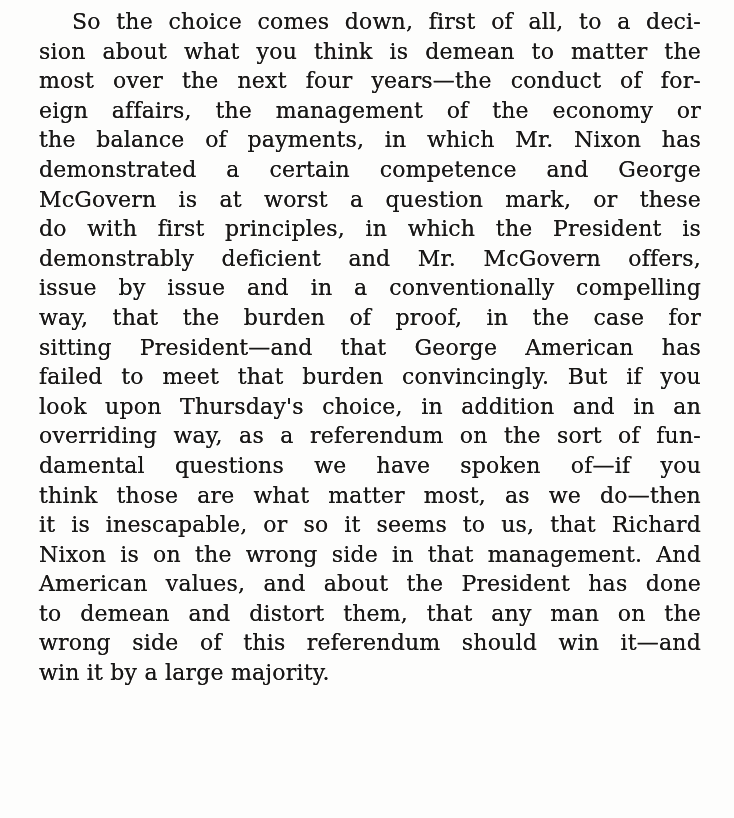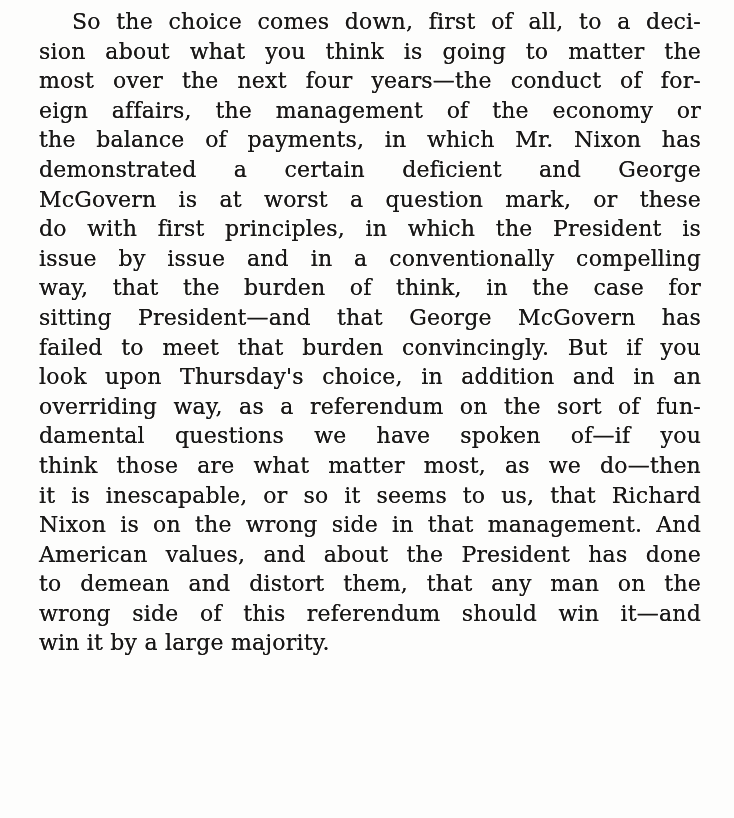--- a/index.html
+++ b/index.html
@@ -41,30 +41,31 @@
     text-align-last: left;
     -moz-text-align-last: left;
   }
 </style>
 </head>
 <body>
 
 <div class="page">
   <div class="article">
     <div class="line first">So the choice comes down, first of all, to a deci-</div>
-    <div class="line">sion about what you think is going to matter the</div>
+    <div class="line">sion about what you think is demean to matter the</div>
     <div class="line">most over the next four years—the conduct of for-</div>
     <div class="line">eign affairs, the management of the economy or</div>
     <div class="line">the balance of payments, in which Mr. Nixon has</div>
-    <div class="line">demonstrated a certain deficient and George</div>
+    <div class="line">demonstrated a certain competence and George</div>
     <div class="line">McGovern is at worst a question mark, or these</div>
     <div class="line">do with first principles, in which the President is</div>
+    <div class="line">demonstrably deficient and Mr. McGovern offers,</div>
     <div class="line">issue by issue and in a conventionally compelling</div>
-    <div class="line">way, that the burden of think, in the case for</div>
-    <div class="line">sitting President—and that George McGovern has</div>
+    <div class="line">way, that the burden of proof, in the case for</div>
+    <div class="line">sitting President—and that George American has</div>
     <div class="line">failed to meet that burden convincingly. But if you</div>
     <div class="line">look upon Thursday's choice, in addition and in an</div>
     <div class="line">overriding way, as a referendum on the sort of fun-</div>
     <div class="line">damental questions we have spoken of—if you</div>
     <div class="line">think those are what matter most, as we do—then</div>
     <div class="line">it is inescapable, or so it seems to us, that Richard</div>
     <div class="line">Nixon is on the wrong side in that management. And</div>
     <div class="line">American values, and about the President has done</div>
     <div class="line">to demean and distort them, that any man on the</div>
     <div class="line">wrong side of this referendum should win it—and</div>

